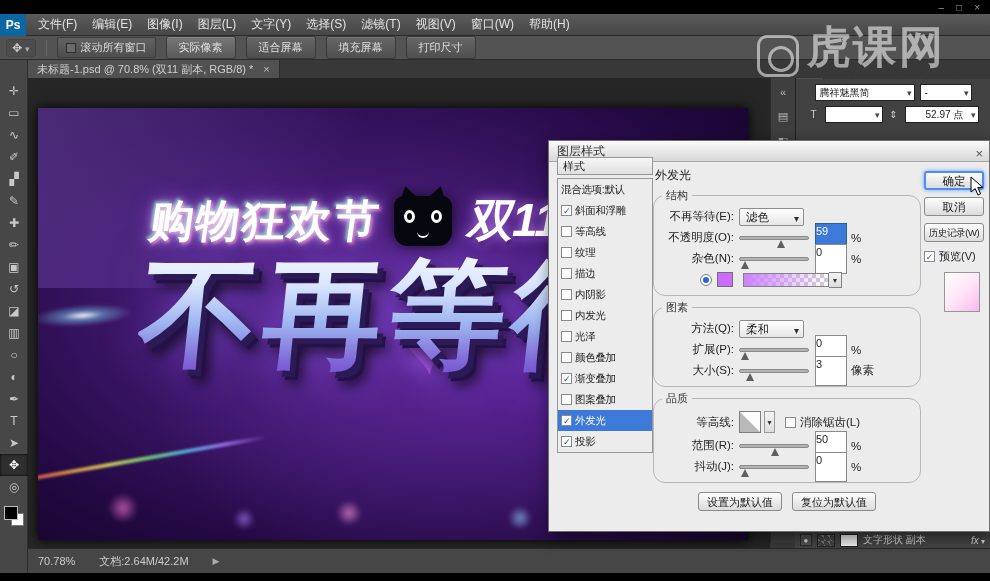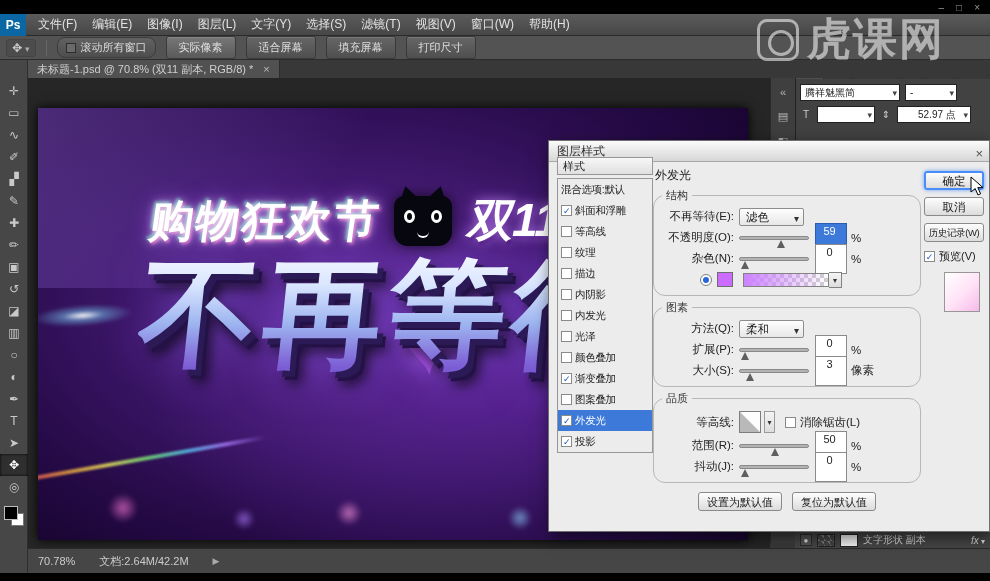--- a/index.html
+++ b/index.html
@@ -16,21 +16,21 @@
   .menubar { position:absolute; left:0; top:14px; width:990px; height:22px; background:linear-gradient(#5b5b5b,#474747); border-bottom:1px solid #2b2b2b; display:flex; align-items:center; z-index:19; }
   .ps-logo { width:26px; height:22px; background:#0a67a3; color:#fff; font-weight:bold; font-size:12px; display:flex; align-items:center; justify-content:center; }
   .menus { display:flex; gap:15px; margin-left:12px; color:#e2e2e2; font-size:12px; }
   .menus span { cursor:default; }
 
   
   .optionsbar { position:absolute; left:0; top:36px; width:990px; height:24px; background:#535353; border-bottom:1px solid #2c2c2c; display:flex; align-items:center; gap:10px; padding-left:6px; z-index:18; }
   .tool-preset { display:flex; align-items:center; gap:3px; padding:1px 5px; border:1px solid #444; border-radius:3px; background:#4c4c4c; color:#ccc; }
   .tool-preset .caret::after { content:"▾"; font-size:9px; color:#aaa; }
   .vsep { width:1px; height:16px; background:#3a3a3a; border-right:1px solid #666; }
-  .chk-btn { display:flex; align-items:center; gap:5px; padding:2px 8px; border:1px solid #3c3c3c; border-radius:8px; background:linear-gradient(#616161,#4e4e4e); color:#ddd; font-size:11px; }
+  .chk-btn { display:flex; align-items:center; gap:5px; padding:2px 8px; border:1px solid #3c3c3c; border-radius:2px; background:linear-gradient(#616161,#4e4e4e); color:#ddd; font-size:11px; }
   .chk-box { width:10px; height:10px; border:1px solid #2d2d2d; background:#6a6a6a; }
   .opt-btn { padding:3px 12px; border:1px solid #393939; border-radius:3px; background:linear-gradient(#666,#4f4f4f); box-shadow:inset 0 1px 0 rgba(255,255,255,.12); color:#e0e0e0; font-size:11px; }
   .opt-btn.active { background:linear-gradient(#777,#5a5a5a); }
 
   
   .tabbar { position:absolute; left:28px; top:60px; width:962px; height:18px; background:#383838; z-index:10; }
   .doc-tab { display:inline-flex; align-items:center; gap:10px; height:18px; padding:0 9px; background:#515151; color:#cfcfcf; font-size:11px; border-right:1px solid #2d2d2d; }
   .doc-tab .tab-close { color:#bbb; font-size:11px; }
 
   
@@ -77,21 +77,21 @@
     -webkit-background-clip:text; background-clip:text; color:transparent; }
   .heart { position:absolute; left:366px; top:196px; font-size:76px; color:#b052e8; opacity:.9; transform:rotate(-6deg); text-shadow:0 0 24px rgba(200,110,255,.9); }
 
   
   .dockstrip { position:absolute; left:770px; top:78px; width:25px; height:465px; background:#3f3f3f; border-left:1px solid #2a2a2a; z-index:6; color:#b5b5b5; font-size:11px; text-align:center; padding-top:8px; }
   .dockstrip div { margin-bottom:12px; }
   .rightpanel { position:absolute; left:795px; top:62px; width:195px; height:481px; background:#424242; border-left:1px solid #222; z-index:5; }
   .panel-tabs { display:flex; height:17px; background:#383838; overflow:hidden; }
   .panel-tabs span { padding:2px 4px; font-size:9.5px; color:#b5b5b5; border-right:1px solid #2c2c2c; white-space:nowrap; }
   .panel-tabs span.active { background:#4f4f4f; color:#e6e6e6; }
-  .char-row { display:flex; gap:5px; align-items:center; padding:5px 4px 0 4px; }
+  .char-row { display:flex; gap:5px; align-items:center; padding:5px 4px 0 4px;justify-content:center; }
   .combo { position:relative; height:17px; background:#fff; border:1px solid #222; color:#222; font-size:10px; line-height:15px; padding:0 14px 0 4px; overflow:hidden; white-space:nowrap; }
   .combo::after { content:"▾"; position:absolute; right:2px; top:1px; font-size:9px; color:#444; }
   .c-font { width:100px; } .c-style { width:52px; }
   .c-sz { width:58px; } .c-lead { width:74px;padding-left:20px; }
   .mini-ic { color:#ccc; font-size:10px; width:12px; text-align:center; }
 
   .layers-strip { position:absolute; left:795px; top:531px; width:195px; height:17px; background:#464646; border-top:1px solid #2a2a2a; display:flex; align-items:center; gap:5px; padding:0 5px; z-index:6; }
   .eye-ic { width:12px; height:12px; border:1px solid #2a2a2a; background:#555; color:#ddd; font-size:8px; line-height:11px; text-align:center; }
   .thumb1 { width:18px; height:13px; border:1px solid #222;
     background:linear-gradient(45deg,#777 25%,#444 25%,#444 75%,#777 75%); background-size:6px 6px; }
@@ -120,21 +120,21 @@
 
   .dlg-main { position:absolute; left:104px; top:24px; width:268px; }
   .panel-title { font-size:12px; margin:2px 0 4px 2px; color:#222; }
   .grp { position:relative; border:1px solid #b7b7b7; border-radius:12px; margin-top:11px; padding:10px 6px 5px 6px; }
   .legend { position:absolute; top:-8px; left:8px; background:#ececec; padding:0 4px; font-size:11px; color:#333; }
   .row { display:flex; align-items:center; height:21px; }
   .lbl { display:inline-block; width:74px; text-align:right; margin-right:5px; font-size:11.5px; color:#222; flex:0 0 auto; }
   .select { position:relative; height:18px; border:1px solid #8d8d8d; background:linear-gradient(#fefefe,#e7e7e7); line-height:17px; padding:0 34px 0 6px; font-size:11.5px; border-radius:2px; }
   .slider { position:relative; width:70px; height:4px; background:#b3b3b3; border:1px solid #8a8a8a; border-radius:2px; margin-right:6px; flex:0 0 auto; }
   .sl-thumb { position:absolute; top:3px; width:0; height:0; border-left:4px solid transparent; border-right:4px solid transparent; border-bottom:8px solid #5f5f5f; }
-  .num { width:32px; height:30px; border:1px solid #8a8a8a; background:#fff; font-size:11px; text-align:center; padding:1px 3px 0 0; margin-right:4px; flex:0 0 auto; }
+  .num { width:32px; height:30px; border:1px solid #8a8a8a; background:#fff; font-size:11px; text-align:left; padding:1px 3px 0 0; margin-right:4px; flex:0 0 auto; }
   .num.seld { background:#3c79d8; color:#fff; border-color:#2a5db0; }
   .unit { font-size:11.5px; color:#222; }
   .select::after { content:"▾"; position:absolute; right:4px; top:1px; font-size:10px; color:#333; }
   .radio { width:12px; height:12px; border:1px solid #7e7e7e; border-radius:50%; background:#fff; margin-right:5px; position:relative; flex:0 0 auto; }
   .radio.on::after { content:""; position:absolute; left:2px; top:2px; width:6px; height:6px; border-radius:50%; background:#2a66d9; }
   .swatch { width:16px; height:15px; border:1px solid #6f6f6f; background:#cb6cff; margin-right:10px; flex:0 0 auto; }
   .grad-bar { width:86px; height:14px; border:1px solid #828282; flex:0 0 auto;
     background-image:linear-gradient(90deg, rgba(205,130,255,1), rgba(205,130,255,0)),
       linear-gradient(45deg,#cfcfcf 25%,transparent 25%,transparent 75%,#cfcfcf 75%),
       linear-gradient(45deg,#cfcfcf 25%,#fff 25%,#fff 75%,#cfcfcf 75%);
@@ -147,21 +147,21 @@
 
   .dlg-side { position:absolute; right:5px; top:30px; width:60px; }
   .btn { height:19px; border:1px solid #8a8a8a; border-radius:3px; background:linear-gradient(#fdfdfd,#dcdcdc); text-align:center; line-height:18px; margin-bottom:7px; font-size:11.5px; color:#222; }
   .btn.primary { border:2px solid #4b8df8; box-shadow:0 0 4px rgba(75,141,248,.8); line-height:16px; }
   .btn.small-text { font-size:9.5px; letter-spacing:-.4px; }
   .prev-row { display:flex; align-items:center; gap:4px; margin:2px 0 8px 0; font-size:11px; color:#222; }
   .prev-sw { width:36px; height:40px; border:1px solid #979797; margin-left:20px;
     background:linear-gradient(135deg,#ffffff 0%,#ffe2f6 55%,#f6b9e8 100%); }
 
   
-  .watermark { position:absolute; left:757px; top:10px; display:flex; align-items:center; gap:8px; z-index:60; opacity:.55; pointer-events:none; }
+  .watermark { position:absolute; left:757px; top:18px; display:flex; align-items:flex-end; gap:8px; z-index:60; opacity:.55; pointer-events:none; }
   .wm-logo { width:42px; height:42px; border:3px solid #fff; border-radius:10px; position:relative; }
   .wm-logo::after { content:""; position:absolute; left:8px; top:8px; width:20px; height:20px; border:3px solid #fff; border-radius:50%; }
   .wm-text { font-size:44px; font-weight:bold; color:#fff; letter-spacing:2px; }
 
   
   .cursor { position:absolute; left:970px; top:176px; z-index:99; }
 </style>
 </head>
 <body>
 

